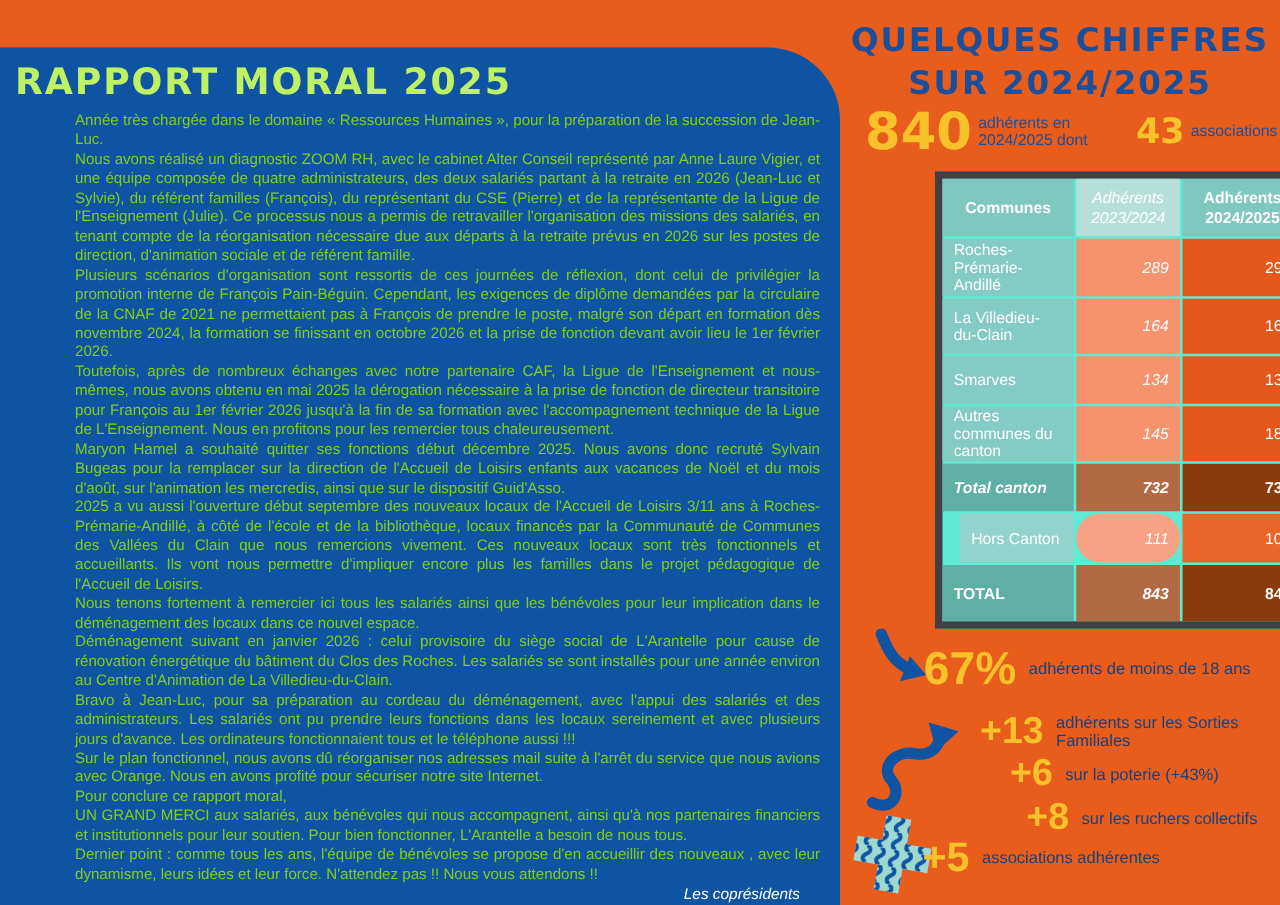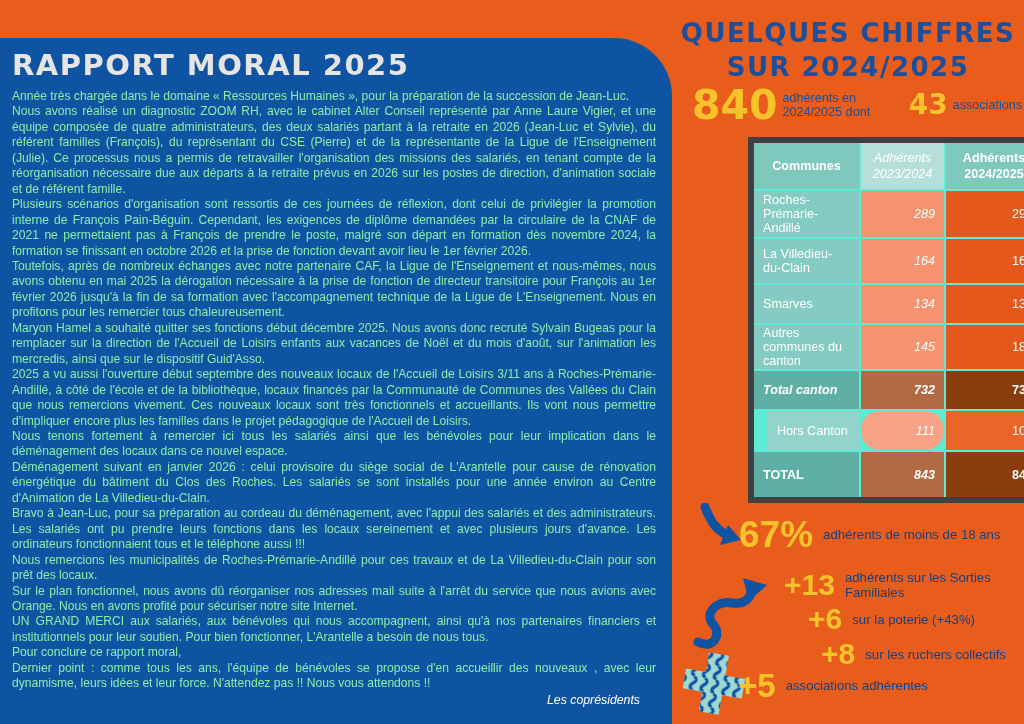--- a/index.html
+++ b/index.html
@@ -14,30 +14,31 @@
   
   .blue-panel {
     position:absolute; left:0; top:38px;
     width:672px; height:686px;
     background:#0F54A3;
     border-top-right-radius:58px;
     padding:10px 16px 0 12px;
   }
   .report-title {
     font-family:"DejaVu Sans", sans-serif;
-    color:#e5e5e5;
+    color:#bef264;
     font-size:29px; font-weight:800;
     letter-spacing:1.5px;
     margin-bottom:7px;
   }
   .body-text p {
-    color:#86efac;
+    color:#84cc16;
     font-size:12.1px;
     line-height:15.45px;
     text-align:justify;
+    margin-left:48px;
   }
   .signature {
     color:#FFFFFF; font-size:12.3px; font-style:italic;
     text-align:right; padding-right:16px; margin-top:1px;
   }
 
   
   .rp-title {
     position:absolute; left:676px; top:16px; width:344px;
     text-align:center;
@@ -120,24 +121,23 @@
   <div class="body-text">
     <p>Année très chargée dans le domaine « Ressources Humaines », pour la préparation de la succession de Jean-Luc.</p>
     <p>Nous avons réalisé un diagnostic ZOOM RH, avec le cabinet Alter Conseil représenté par Anne Laure Vigier, et une équipe composée de quatre administrateurs, des deux salariés partant à la retraite en 2026 (Jean-Luc et Sylvie), du référent familles (François), du représentant du CSE (Pierre) et de la représentante de la Ligue de l'Enseignement (Julie). Ce processus nous a permis de retravailler l'organisation des missions des salariés, en tenant compte de la réorganisation nécessaire due aux départs à la retraite prévus en 2026 sur les postes de direction, d'animation sociale et de référent famille.</p>
     <p>Plusieurs scénarios d'organisation sont ressortis de ces journées de réflexion, dont celui de privilégier la promotion interne de François Pain-Béguin. Cependant, les exigences de diplôme demandées par la circulaire de la CNAF de 2021 ne permettaient pas à François de prendre le poste, malgré son départ en formation dès novembre 2024, la formation se finissant en octobre 2026 et la prise de fonction devant avoir lieu le 1er février 2026.</p>
     <p>Toutefois, après de nombreux échanges avec notre partenaire CAF, la Ligue de l'Enseignement et nous-mêmes, nous avons obtenu en mai 2025 la dérogation nécessaire à la prise de fonction de directeur transitoire pour François au 1er février 2026 jusqu'à la fin de sa formation avec l'accompagnement technique de la Ligue de L'Enseignement. Nous en profitons pour les remercier tous chaleureusement.</p>
     <p>Maryon Hamel a souhaité quitter ses fonctions début décembre 2025. Nous avons donc recruté Sylvain Bugeas pour la remplacer sur la direction de l'Accueil de Loisirs enfants aux vacances de Noël et du mois d'août, sur l'animation les mercredis, ainsi que sur le dispositif Guid'Asso.</p>
     <p>2025 a vu aussi l'ouverture début septembre des nouveaux locaux de l'Accueil de Loisirs 3/11 ans à Roches-Prémarie-Andillé, à côté de l'école et de la bibliothèque, locaux financés par la Communauté de Communes des Vallées du Clain que nous remercions vivement. Ces nouveaux locaux sont très fonctionnels et accueillants. Ils vont nous permettre d'impliquer encore plus les familles dans le projet pédagogique de l'Accueil de Loisirs.</p>
     <p>Nous tenons fortement à remercier ici tous les salariés ainsi que les bénévoles pour leur implication dans le déménagement des locaux dans ce nouvel espace.</p>
     <p>Déménagement suivant en janvier 2026 : celui provisoire du siège social de L'Arantelle pour cause de rénovation énergétique du bâtiment du Clos des Roches. Les salariés se sont installés pour une année environ au Centre d'Animation de La Villedieu-du-Clain.</p>
     <p>Bravo à Jean-Luc, pour sa préparation au cordeau du déménagement, avec l'appui des salariés et des administrateurs. Les salariés ont pu prendre leurs fonctions dans les locaux sereinement et avec plusieurs jours d'avance. Les ordinateurs fonctionnaient tous et le téléphone aussi !!!</p>
-    <p>Nous remercions les municipalités de Roches-Prémarie-Andillé pour ces travaux et de La Villedieu-du-Clain pour son prêt des locaux.</p>
     <p>Sur le plan fonctionnel, nous avons dû réorganiser nos adresses mail suite à l'arrêt du service que nous avions avec Orange. Nous en avons profité pour sécuriser notre site Internet.</p>
+    <p>Pour conclure ce rapport moral,</p>
     <p>UN GRAND MERCI aux salariés, aux bénévoles qui nous accompagnent, ainsi qu'à nos partenaires financiers et institutionnels pour leur soutien. Pour bien fonctionner, L'Arantelle a besoin de nous tous.</p>
-    <p>Pour conclure ce rapport moral,</p>
     <p>Dernier point : comme tous les ans, l'équipe de bénévoles se propose d'en accueillir des nouveaux , avec leur dynamisme, leurs idées et leur force. N'attendez pas !! Nous vous attendons !!</p>
   </div>
   <div class="signature">Les coprésidents</div>
 </div>
 
 <div class="rp-title">
   <div>QUELQUES CHIFFRES</div>
   <div>SUR 2024/2025</div>
 </div>
 

